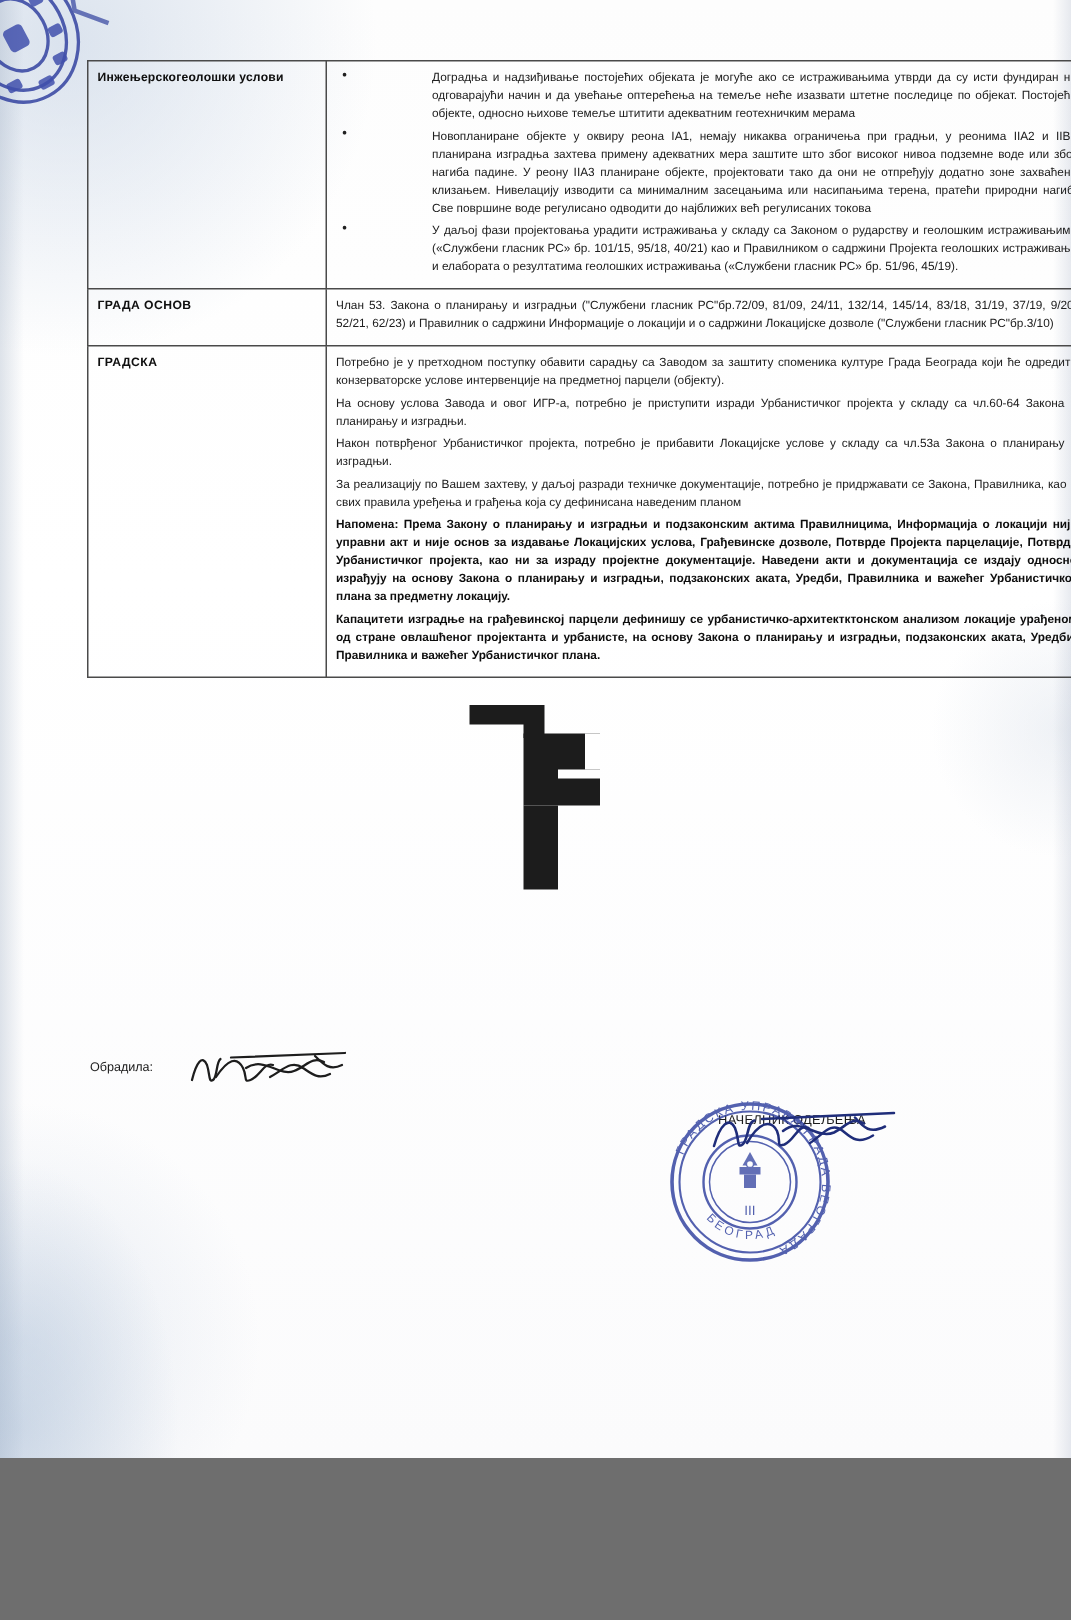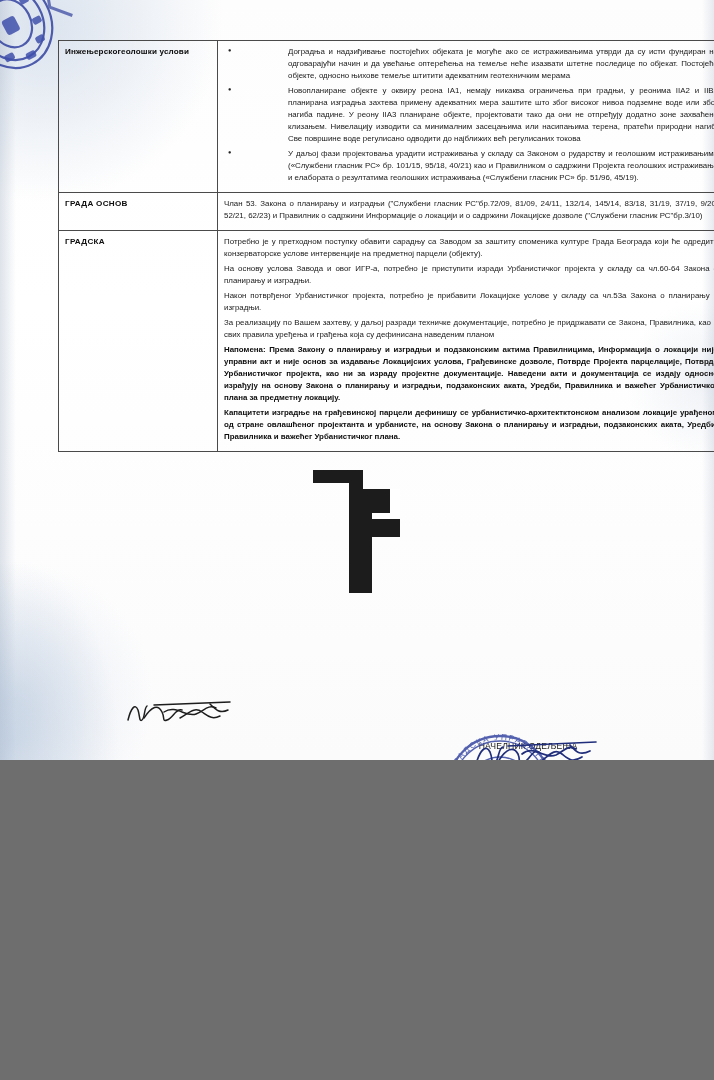--- a/index.html
+++ b/index.html
@@ -4,21 +4,21 @@
 <title>Scanned Document</title>
 <style>
   html, body {
     margin: 0;
     padding: 0;
     background: #6e6e6e;
   }
   .page {
     position: relative;
     width: 714px;
-    height: 760px;
+    height: 972px;
     background: #14b8a6;
     overflow: hidden;
     font-family: "Liberation Sans", sans-serif;
     color: #1b1b1b;
   }
 
   
   .paper-tint {
     position: absolute;
     inset: 0;
@@ -259,20 +259,23 @@
   </table>
 
   <div class="shadow-artifact sh-f"></div>
   <div class="shadow-artifact sh-e"></div>
   <div class="shadow-artifact sh-a"></div>
   <div class="shadow-artifact sh-b"></div>
   <div class="shadow-artifact sh-c"></div>
   <div class="shadow-artifact sh-d"></div>
 
   <div class="sig-left">
+    <div class="sig-row">
+      <span>Обрадила:</span>
+    </div>
   </div>
 
   <svg class="sig-scribble-left" viewBox="0 0 120 28">
     <g fill="none" stroke="#1d1d1d" stroke-width="1.5" stroke-linecap="round">
       <path d="M4 22 C7 10, 11 5, 14 12 C16 18, 15 24, 18 22 C21 20, 20 10, 23 8"></path>
       <path d="M20 20 C28 8, 34 6, 38 14 C41 20, 38 24, 43 22 C49 20, 52 10, 58 12"></path>
       <path d="M40 14 C52 6, 62 20, 72 16 C80 13, 84 6, 92 10"></path>
       <path d="M56 20 C64 16, 70 8, 78 14 C84 18, 88 22, 96 18"></path>
       <path d="M30 7 L106 4"></path>
       <path d="M86 6 C92 12, 96 16, 104 12"></path>

